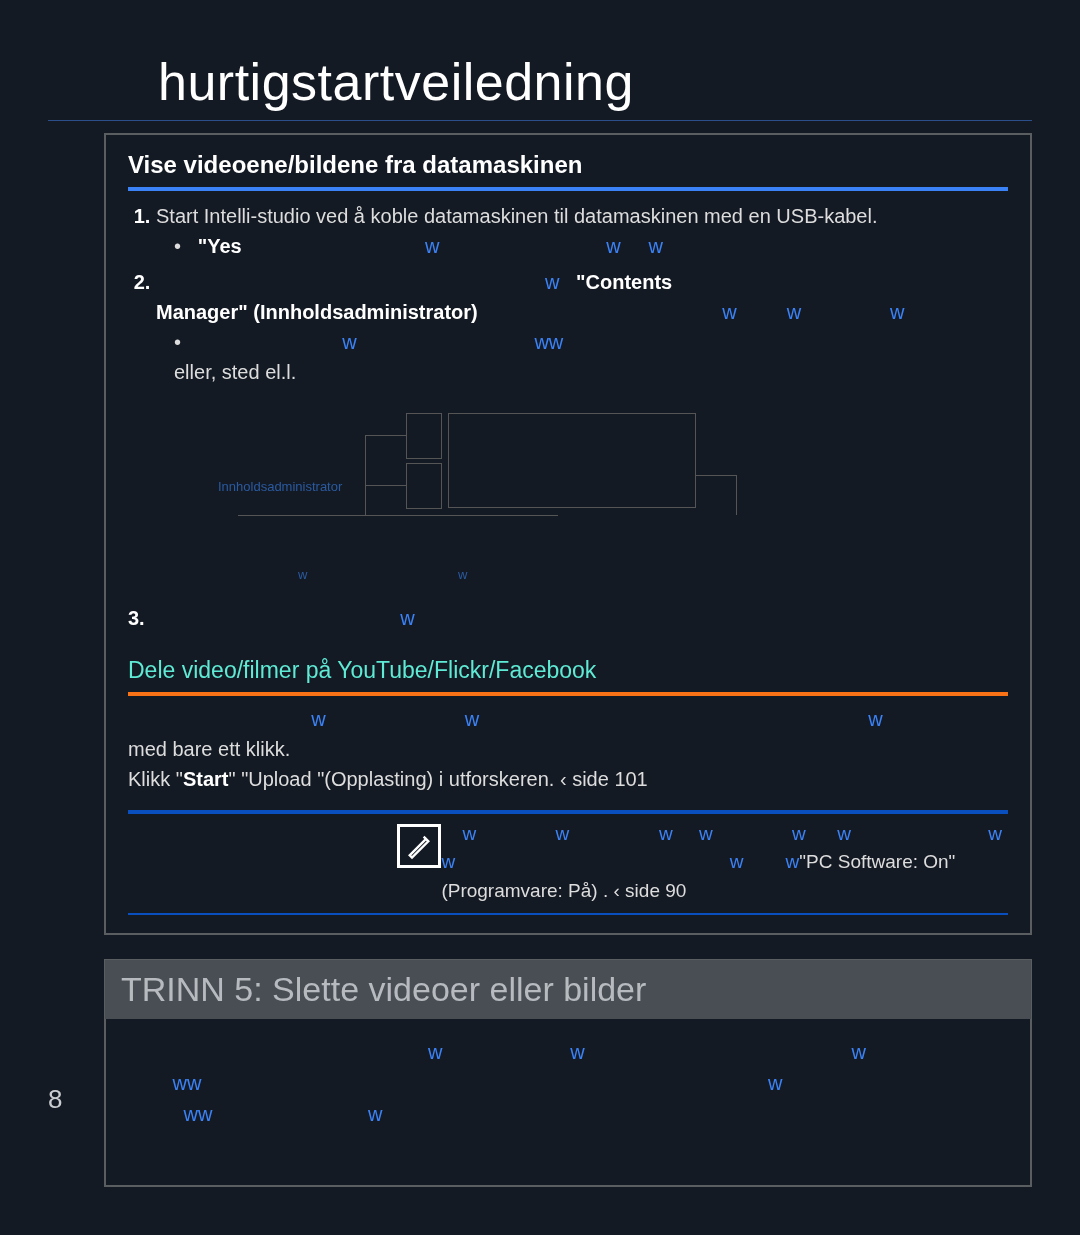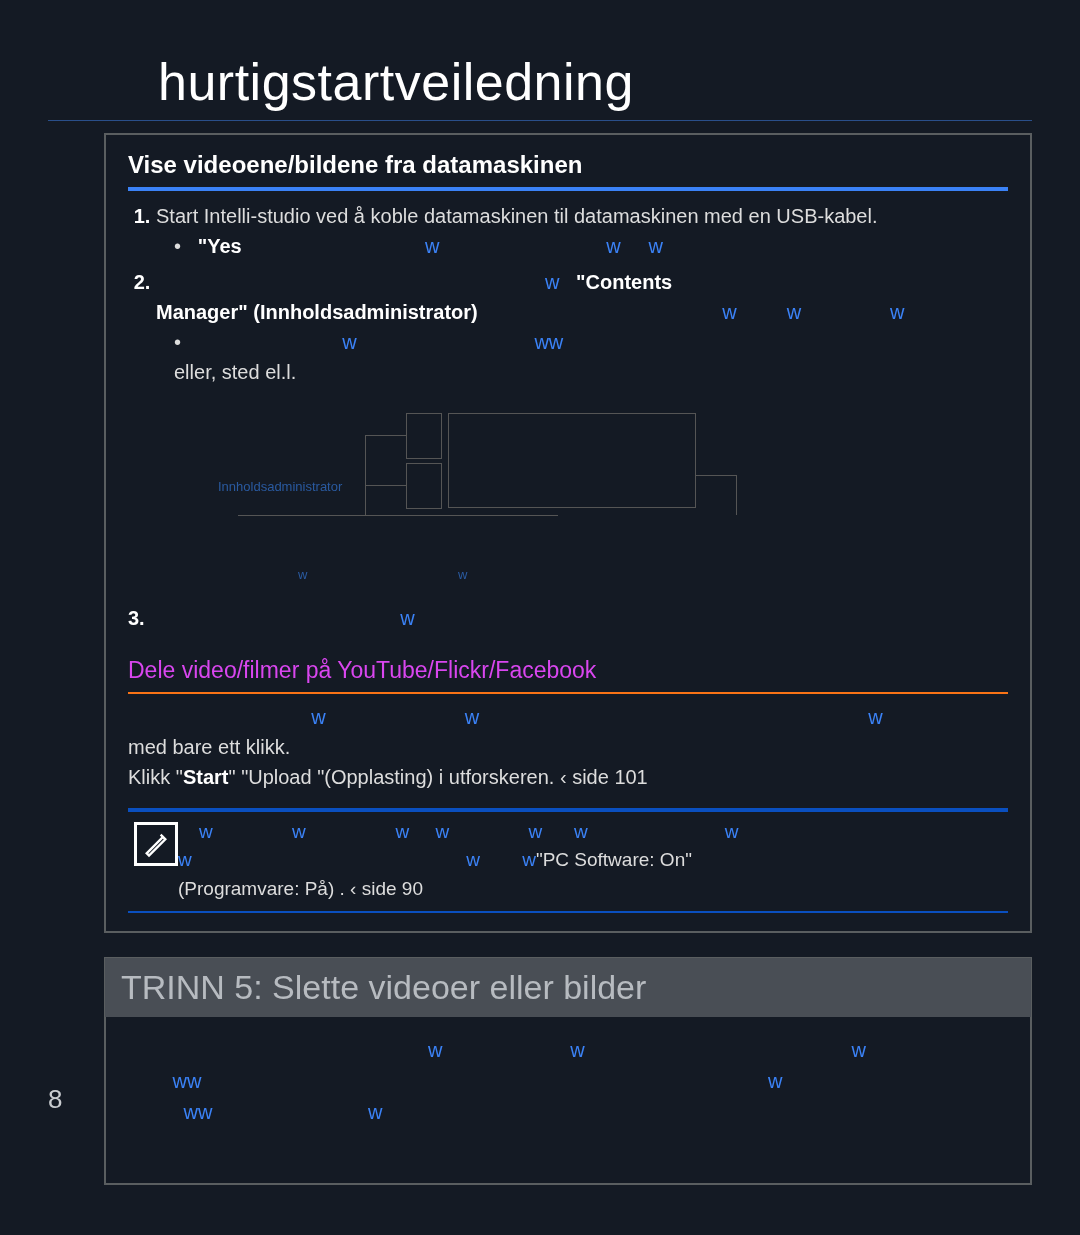--- a/index.html
+++ b/index.html
@@ -36,24 +36,24 @@
   }
   .subhead {
     color: #fff;
     font-weight: bold;
     font-size: 24px;
     padding-bottom: 4px;
     border-bottom: 4px solid #3b82f6;
     margin: 2px 0 10px 0;
   }
   .subhead2 {
-    color: #d946ef;
+    color: #5eead4;
     font-size: 23px;
     padding-bottom: 4px;
-    border-bottom: 2px solid #f97316;
+    border-bottom: 4px solid #f97316;
     margin: 20px 0 8px 0;
   }
   ol.steps { margin: 0; padding-left: 28px; }
   ol.steps > li { margin-bottom: 6px; color: #ddd; }
   ol.steps > li::marker { font-weight: bold; color: #fff; }
   .bullet { margin-left: 18px; }
   .bold { font-weight: bold; color: #fff; }
   .w { color: #3b82f6; }
   .diagram {
     position: relative;
@@ -70,20 +70,21 @@
     border: 1px solid #555;
   }
   .note-box {
     display: flex;
     border-top: 4px solid #0a4fbf;
     border-bottom: 2px solid #0a4fbf;
     margin-top: 16px;
     padding: 6px 6px 8px 6px;
     gap: 0;
     font-size: 19px;
+    justify-content: flex-end;
   }
   .note-icon {
     border: 3px solid #fff;
     width: 44px; height: 44px;
     display: flex; align-items: center; justify-content: center;
     margin-top: 4px;
     flex: 0 0 44px;
   }
   .note-icon svg { width: 28px; height: 28px; stroke: #fff; fill: none; stroke-width: 2; }
   .step-bar {

